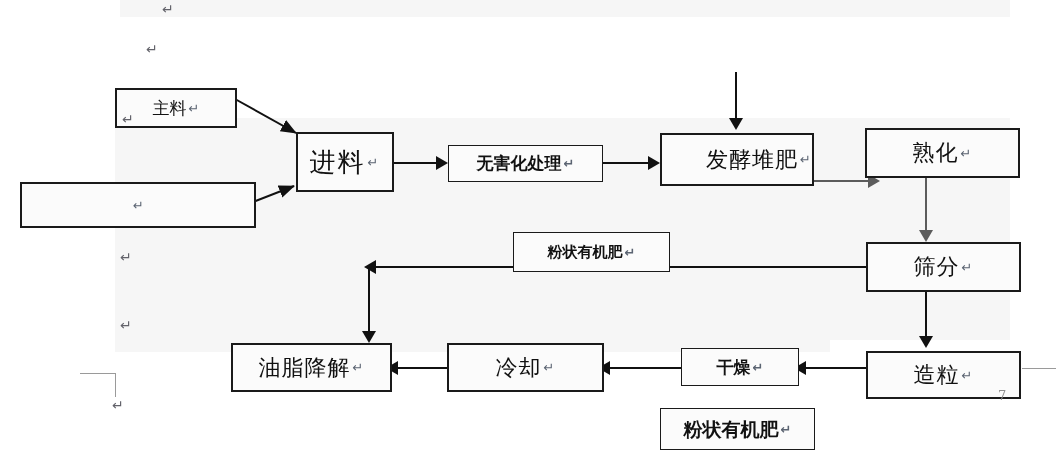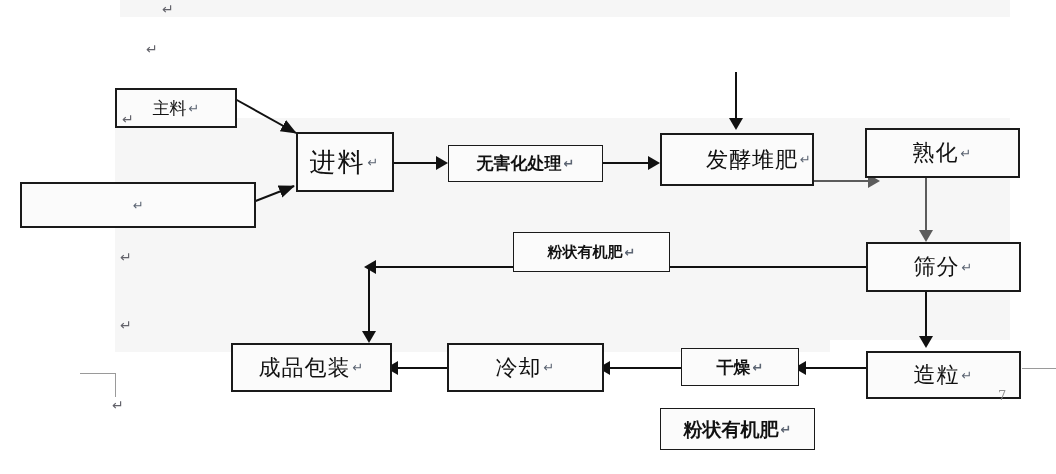--- a/index.html
+++ b/index.html
@@ -174,21 +174,21 @@
     <span class="txt">干燥</span>
       <span class="pilcrow">↵</span>
   </div>
 
   <div class="node mid" style="left:447px;top:343px;width:157px;height:49px;">
     <span class="txt">冷却</span>
       <span class="pilcrow">↵</span>
   </div>
 
   <div class="node mid" style="left:231px;top:343px;width:161px;height:49px;">
-    <span class="txt">成品包装</span>
+    <span class="txt">油脂降解</span>
       <span class="pilcrow">↵</span>
   </div>
 
   <div class="node sml thin" style="left:513px;top:232px;width:157px;height:40px;font-size:15px;">
     <span class="txt">粉状有机肥</span>
       <span class="pilcrow">↵</span>
   </div>
 
   <div class="node sml thin" style="left:660px;top:408px;width:155px;height:42px;font-size:19px;">
     <span class="txt">粉状有机肥</span>

